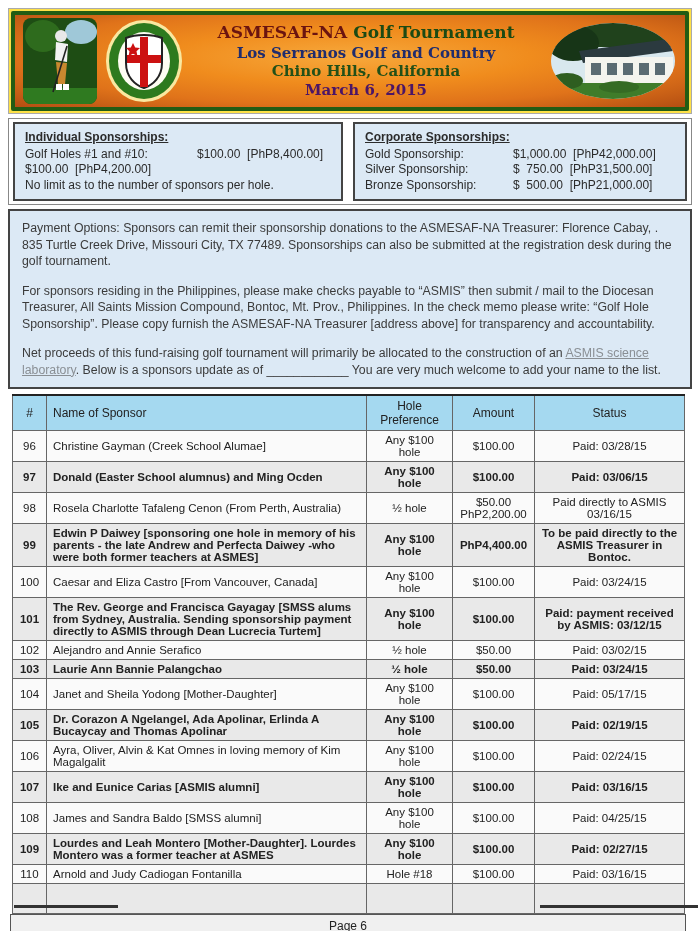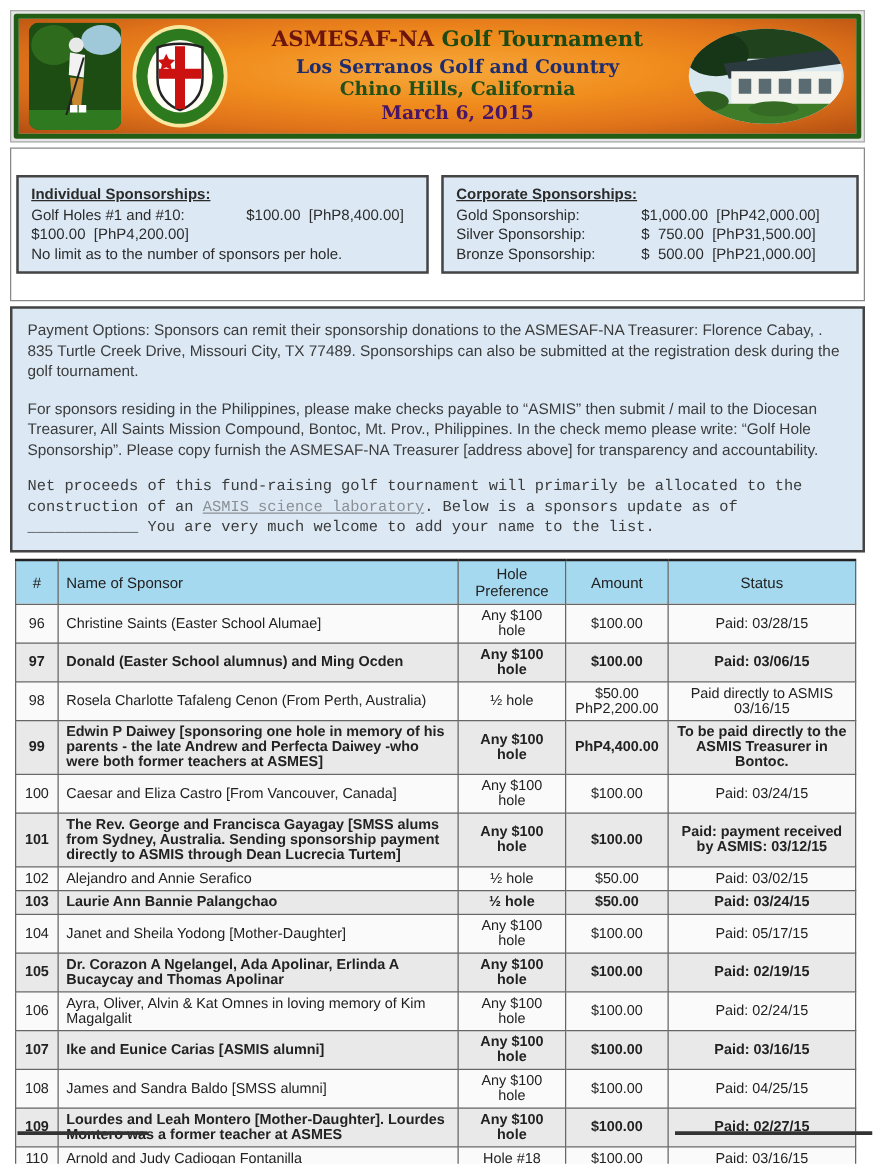--- a/index.html
+++ b/index.html
@@ -6,59 +6,59 @@
   * { margin:0; padding:0; box-sizing:border-box; }
   html,body { background:#ffffff; }
   body {
     width:698px; height:931px; position:relative;
     font-family:"Liberation Sans", sans-serif;
     color:#333;
   }
   .page { position:absolute; left:8px; top:8px; width:684px; }
 
   
-  .banner-outer { border:1px solid #aaa; background:#e5e5e5; padding:2px; }
+  .banner-outer { border:1px solid #aaa; background:#fde047; padding:2px; }
   .banner {
     height:100px; border:4px solid #235c14; border-radius:2px;
     background: radial-gradient(ellipse at 50% 45%, #f7a93c 0%, #f08c1d 38%, #e0731a 68%, #b34e12 100%);
     display:flex; align-items:center; padding:4px 8px; gap:8px;
   }
   .golfer { width:74px; height:86px; border-radius:8px; overflow:hidden; flex:0 0 auto; }
   .seal  { width:78px; height:84px; flex:0 0 auto; }
   .club  { width:128px; height:80px; flex:0 0 auto; margin-left:auto; }
   .banner-titles { text-align:center; flex:1 1 auto; line-height:1.25;
     font-family:"DejaVu Serif", serif; font-weight:bold; }
   .bt1 { font-size:17px; }
   .bt1 .w1 { color:#6b1410; }
   .bt1 .w2 { color:#1c4a14; }
   .bt2 { font-size:15px; color:#1f2c6e; }
   .bt3 { font-size:15px; color:#225018; }
   .bt4 { font-size:15px; color:#4b1566; }
 
   
-  .spon-frame { margin-top:4px; border:1px solid #888; padding:21px 4px; display:flex; gap:10px;justify-content:flex-end; }
+  .spon-frame { margin-top:4px; border:1px solid #888; padding:3px 4px; display:flex; gap:10px;justify-content:flex-end; }
   .spon-box {
     border:2px solid #444; background:#dcE9f5; background:#dce9f5;
     padding:6px 10px; font-size:12px; color:#2b2b2b; line-height:1.3;
   }
   .spon-box.left  { flex:0 0 330px; }
   .spon-box.right { flex:1 1 auto; }
   .spon-head { font-weight:bold; text-decoration:underline; margin-bottom:1px; }
   .spon-row { display:flex; white-space:pre-wrap; }
   .spon-row .lbl { flex:0 0 auto; }
   .ind .lbl { width:172px; }
   .cor .lbl { width:148px; }
 
   
   .pay-box {
     margin-top:4px; border:2px solid #444; background:#dce9f5;
     padding:9px 12px; font-size:12.3px; line-height:1.34; color:#3b3b3b;
   }
   .pay-box p { margin-bottom:13px; }
-  .pay-box p:last-child { margin-bottom:0;font-family:Liberation Mono, monospace; }
+  .pay-box p:last-child { margin-bottom:0; }
   .doc-link { color:#8a8f94; text-decoration:underline; cursor:pointer; }
 
   
   table.sponsors {
     margin-top:5px; margin-left:4px;
     width:672px; border-collapse:collapse; table-layout:fixed;
     font-size:11.5px; color:#222;
   }
   table.sponsors col.c-num    { width:34px; }
   table.sponsors col.c-name   { width:320px; }
@@ -209,21 +209,21 @@
         <th class="h-name">Name of Sponsor</th>
         <th style="white-space:pre-line">Hole
 Preference</th>
         <th>Amount</th>
         <th>Status</th>
       </tr>
     </thead>
     <tbody>
         <tr>
           <td class="cell-num">96</td>
-          <td class="cell-name">Christine Saints (Easter School Alumae]</td>
+          <td class="cell-name">Christine Gayman (Creek School Alumae]</td>
           <td class="cell-hole">Any $100 hole</td>
           <td class="cell-amount">$100.00</td>
           <td class="cell-status">Paid: 03/28/15</td>
         </tr>
         <tr class="alt">
           <td class="cell-num">97</td>
           <td class="cell-name">Donald (Easter School alumnus) and Ming Ocden</td>
           <td class="cell-hole">Any $100 hole</td>
           <td class="cell-amount">$100.00</td>
           <td class="cell-status">Paid: 03/06/15</td>

